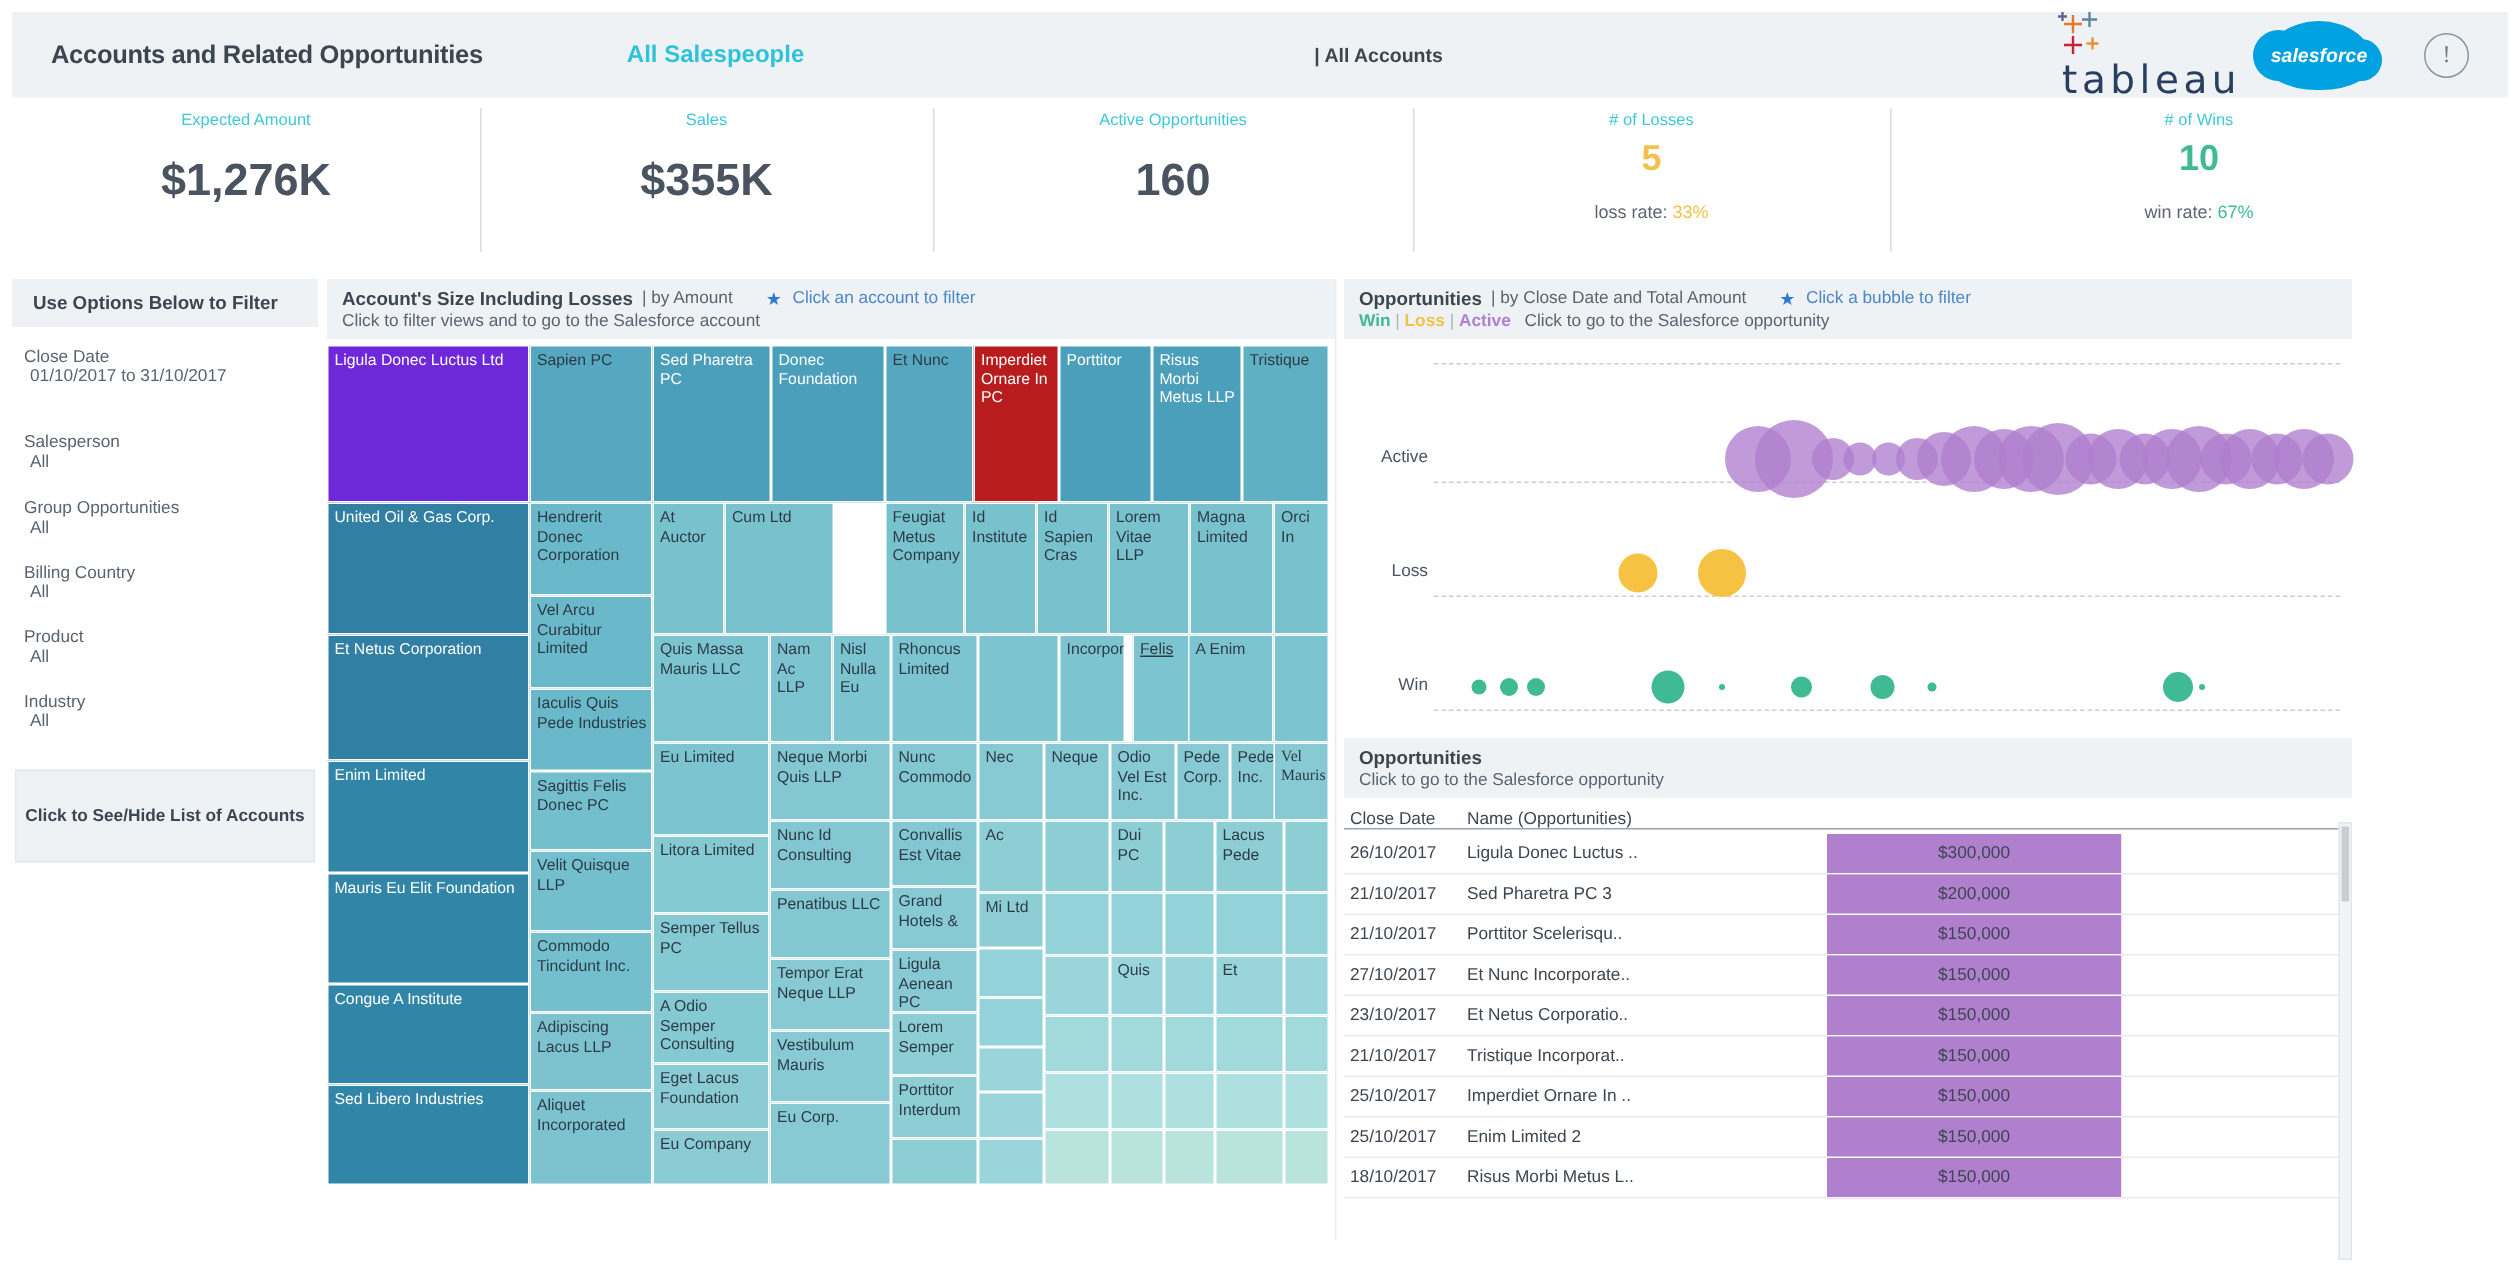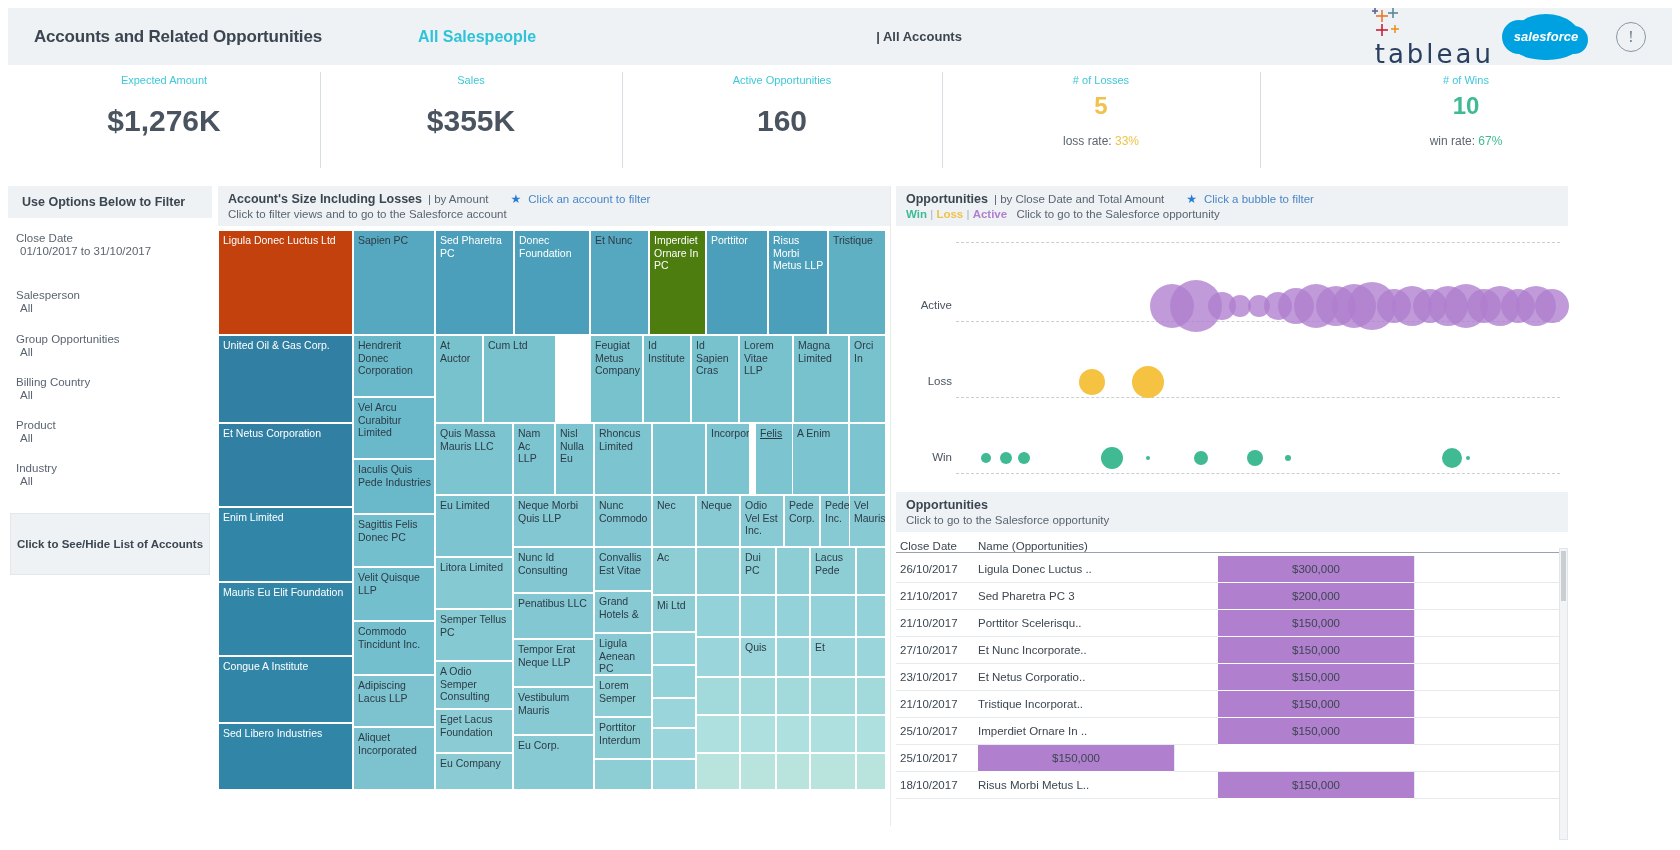--- a/index.html
+++ b/index.html
@@ -231,21 +231,21 @@
     <div class="panel-head">
       <div class="ph-row1">
         <span class="ph-title">Account's Size Including Losses</span>
         <span class="ph-sub">| by Amount</span>
         <span class="ph-star">★</span>
         <span class="ph-cta">Click an account to filter</span>
       </div>
       <div class="ph-row2">Click to filter views and to go to the Salesforce account</div>
     </div>
     <div class="treemap" id="treemap">
-        <div class="tm-cell dark" style="left: 0px; top: 0px; width: 135px; height: 105px; background: #c2410c;">Ligula Donec Luctus Ltd</div>
+        <div class="tm-cell dark" style="left: 0px; top: 0px; width: 135px; height: 105px; background: #6d28d9;">Ligula Donec Luctus Ltd</div>
         <div class="tm-cell dark" style="left: 0px; top: 105px; width: 135px; height: 88px; background: rgb(49, 127, 163);">United Oil &amp; Gas Corp.</div>
         <div class="tm-cell dark" style="left: 0px; top: 193px; width: 135px; height: 84px; background: rgb(49, 127, 163);">Et Netus Corporation</div>
         <div class="tm-cell dark" style="left: 0px; top: 277px; width: 135px; height: 75px; background: rgb(49, 134, 168);">Enim Limited</div>
         <div class="tm-cell dark" style="left: 0px; top: 352px; width: 135px; height: 74px; background: rgb(49, 134, 168);">Mauris Eu Elit Foundation</div>
         <div class="tm-cell dark" style="left: 0px; top: 426px; width: 135px; height: 67px; background: rgb(49, 134, 168);">Congue A Institute</div>
         <div class="tm-cell dark" style="left: 0px; top: 493px; width: 135px; height: 67px; background: rgb(49, 134, 168);">Sed Libero Industries</div>
         <div class="tm-cell" style="left: 135px; top: 0px; width: 82px; height: 105px; background: rgb(86, 168, 192);">Sapien PC</div>
         <div class="tm-cell" style="left: 135px; top: 105px; width: 82px; height: 62px; background: rgb(105, 185, 202);">Hendrerit Donec Corporation</div>
         <div class="tm-cell" style="left: 135px; top: 167px; width: 82px; height: 62px; background: rgb(105, 185, 202);">Vel Arcu Curabitur Limited</div>
         <div class="tm-cell" style="left: 135px; top: 229px; width: 82px; height: 55px; background: rgb(105, 185, 202);">Iaculis Quis Pede Industries</div>
@@ -277,21 +277,21 @@
         <div class="tm-cell" style="left: 372px; top: 105px; width: 53px; height: 88px; background: rgb(120, 194, 205);">Feugiat Metus Company</div>
         <div class="tm-cell" style="left: 425px; top: 105px; width: 48px; height: 88px; background: rgb(120, 194, 205);">Id Institute</div>
         <div class="tm-cell" style="left: 376px; top: 193px; width: 58px; height: 72px; background: rgb(124, 196, 208);">Rhoncus Limited</div>
         <div class="tm-cell" style="left: 376px; top: 265px; width: 58px; height: 52px; background: rgb(130, 199, 209);">Nunc Commodo</div>
         <div class="tm-cell" style="left: 376px; top: 317px; width: 58px; height: 44px; background: rgb(130, 199, 209);">Convallis Est Vitae</div>
         <div class="tm-cell" style="left: 376px; top: 361px; width: 58px; height: 42px; background: rgb(135, 202, 211);">Grand Hotels &amp;</div>
         <div class="tm-cell" style="left: 376px; top: 403px; width: 58px; height: 42px; background: rgb(135, 202, 211);">Ligula Aenean PC</div>
         <div class="tm-cell" style="left: 376px; top: 445px; width: 58px; height: 42px; background: rgb(141, 206, 213);">Lorem Semper</div>
         <div class="tm-cell" style="left: 376px; top: 487px; width: 58px; height: 42px; background: rgb(141, 206, 213);">Porttitor Interdum</div>
         <div class="tm-cell" style="left: 376px; top: 529px; width: 58px; height: 31px; background: rgb(141, 206, 213);"></div>
-        <div class="tm-cell dark" style="left: 431px; top: 0px; width: 57px; height: 105px; background: #4d7c0f;">Imperdiet Ornare In PC</div>
+        <div class="tm-cell dark" style="left: 431px; top: 0px; width: 57px; height: 105px; background: #b91c1c;">Imperdiet Ornare In PC</div>
         <div class="tm-cell" style="left: 473px; top: 105px; width: 48px; height: 88px; background: rgb(120, 194, 205);">Id Sapien Cras</div>
         <div class="tm-cell" style="left: 488px; top: 193px; width: 44px; height: 72px; background: rgb(124, 196, 208);">Incorporat</div>
         <div class="tm-cell" style="left: 434px; top: 193px; width: 54px; height: 72px; background: rgb(124, 196, 208);"></div>
         <div class="tm-cell" style="left: 434px; top: 265px; width: 44px; height: 52px; background: rgb(135, 202, 211);">Nec</div>
         <div class="tm-cell" style="left: 478px; top: 265px; width: 44px; height: 52px; background: rgb(135, 202, 211);">Neque</div>
         <div class="tm-cell" style="left: 434px; top: 317px; width: 44px; height: 48px; background: rgb(141, 206, 213);">Ac</div>
         <div class="tm-cell" style="left: 478px; top: 317px; width: 44px; height: 48px; background: rgb(141, 206, 213);"></div>
         <div class="tm-cell" style="left: 434px; top: 365px; width: 44px; height: 37px; background: rgb(141, 206, 213);">Mi Ltd</div>
         <div class="tm-cell" style="left: 434px; top: 402px; width: 44px; height: 33px; background: rgb(147, 210, 216);"></div>
         <div class="tm-cell" style="left: 434px; top: 435px; width: 44px; height: 33px; background: rgb(147, 210, 216);"></div>
@@ -309,21 +309,21 @@
         <div class="tm-cell" style="left: 558px; top: 365px; width: 34px; height: 42px; background: rgb(147, 210, 216);"></div>
         <div class="tm-cell" style="left: 522px; top: 407px; width: 36px; height: 40px; background: rgb(153, 213, 218);">Quis</div>
         <div class="tm-cell" style="left: 478px; top: 407px; width: 44px; height: 40px; background: rgb(153, 213, 218);"></div>
         <div class="tm-cell" style="left: 558px; top: 407px; width: 34px; height: 40px; background: rgb(153, 213, 218);"></div>
         <div class="tm-cell dark" style="left: 550px; top: 0px; width: 60px; height: 105px; background: rgb(75, 159, 186);">Risus Morbi Metus LLP</div>
         <div class="tm-cell" style="left: 575px; top: 105px; width: 56px; height: 88px; background: rgb(120, 194, 205);">Magna Limited</div>
         <div class="tm-cell" style="left: 574px; top: 193px; width: 57px; height: 72px; background: rgb(124, 196, 208);">A Enim</div>
         <div class="tm-cell" style="left: 566px; top: 265px; width: 36px; height: 52px; background: rgb(135, 202, 211);">Pede Corp.</div>
         <div class="tm-cell" style="left: 602px; top: 265px; width: 36px; height: 52px; background: rgb(135, 202, 211);">Pede Inc.</div>
         <div class="tm-cell" style="left: 592px; top: 317px; width: 46px; height: 48px; background: rgb(141, 206, 213);">Lacus Pede</div>
-        <div class="tm-cell" style="left: 631px; top: 265px; width: 37px; height: 52px; background: rgb(135, 202, 211);">Vel Mauris</div>
+        <div class="tm-cell" style="left: 631px; top: 265px; width: 37px; height: 52px; background: rgb(135, 202, 211); font-family: Liberation Serif, serif;">Vel Mauris</div>
         <div class="tm-cell" style="left: 592px; top: 365px; width: 46px; height: 42px; background: rgb(147, 210, 216);"></div>
         <div class="tm-cell" style="left: 592px; top: 407px; width: 46px; height: 40px; background: rgb(153, 213, 218);">Et</div>
         <div class="tm-cell" style="left: 478px; top: 447px; width: 44px; height: 38px; background: rgb(162, 218, 220);"></div>
         <div class="tm-cell" style="left: 522px; top: 447px; width: 36px; height: 38px; background: rgb(162, 218, 220);"></div>
         <div class="tm-cell" style="left: 558px; top: 447px; width: 34px; height: 38px; background: rgb(162, 218, 220);"></div>
         <div class="tm-cell" style="left: 592px; top: 447px; width: 46px; height: 38px; background: rgb(162, 218, 220);"></div>
         <div class="tm-cell" style="left: 478px; top: 485px; width: 44px; height: 38px; background: rgb(174, 224, 223);"></div>
         <div class="tm-cell" style="left: 522px; top: 485px; width: 36px; height: 38px; background: rgb(174, 224, 223);"></div>
         <div class="tm-cell" style="left: 558px; top: 485px; width: 34px; height: 38px; background: rgb(174, 224, 223);"></div>
         <div class="tm-cell" style="left: 592px; top: 485px; width: 46px; height: 38px; background: rgb(174, 224, 223);"></div>
@@ -462,20 +462,21 @@
             <div class="opp-c-tail"></div>
           </div>
           <div class="opp-row">
             <div class="opp-c-date">25/10/2017</div>
             <div class="opp-c-name">Imperdiet Ornare In ..</div>
             <div class="opp-c-bar" style="background: rgb(176, 127, 206);">$150,000</div>
             <div class="opp-c-tail"></div>
           </div>
           <div class="opp-row">
             <div class="opp-c-date">25/10/2017</div>
+            <div class="opp-c-name">Enim Limited 2</div>
             <div class="opp-c-bar" style="background: rgb(176, 127, 206);">$150,000</div>
             <div class="opp-c-tail"></div>
           </div>
           <div class="opp-row">
             <div class="opp-c-date">18/10/2017</div>
             <div class="opp-c-name">Risus Morbi Metus L..</div>
             <div class="opp-c-bar" style="background: rgb(176, 127, 206);">$150,000</div>
             <div class="opp-c-tail"></div>
           </div>
         </div>

